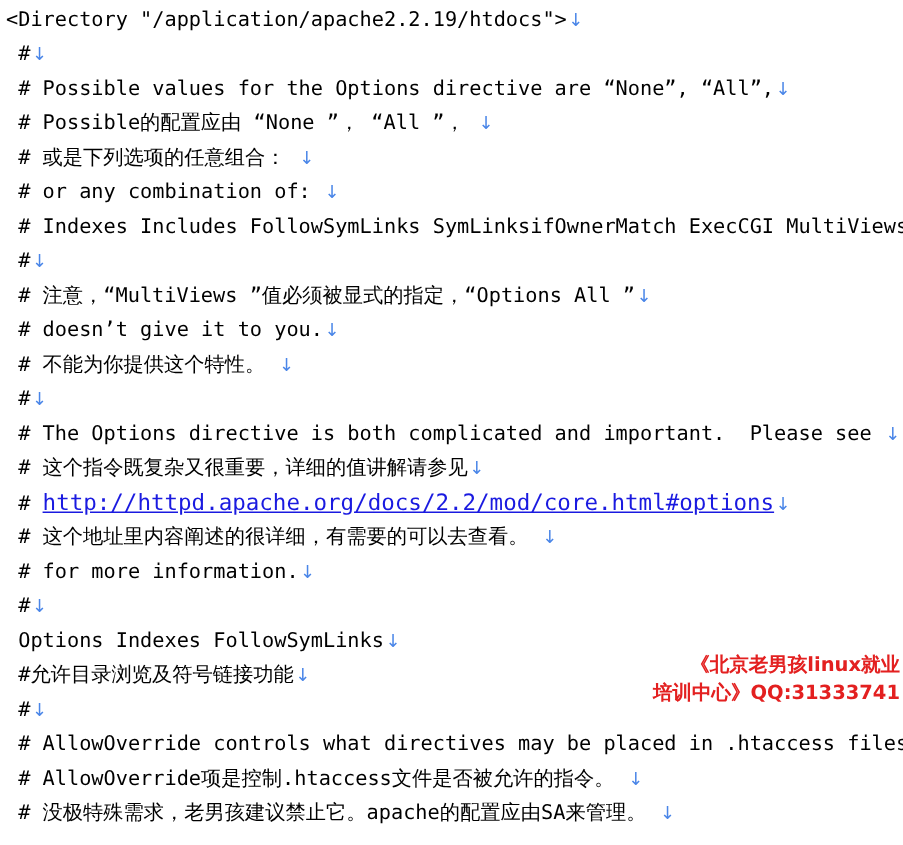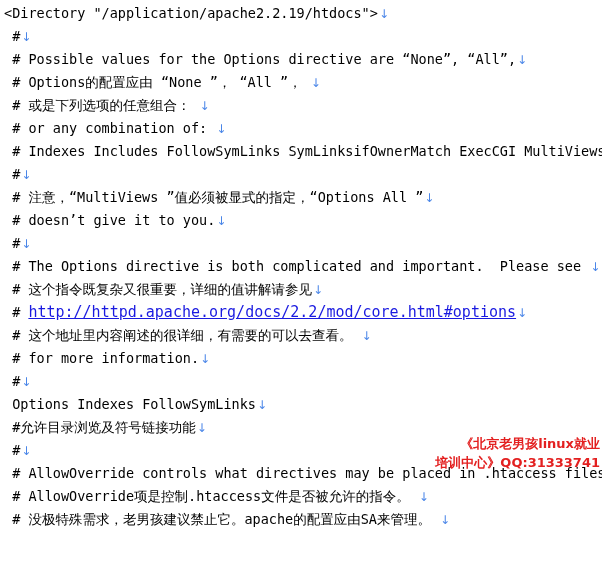--- a/index.html
+++ b/index.html
@@ -85,27 +85,28 @@
     margin-top: 0px;
   }
 </style>
 </head>
 <body>
 
 <div id="editor">
     <div class="line"><span class="code">&lt;Directory "/application/apache2.2.19/htdocs"&gt;</span><span class="eol">↓</span></div>
     <div class="line"><span class="code"> #</span><span class="eol">↓</span></div>
     <div class="line"><span class="code"> # Possible values for the Options directive are “None”, “All”,</span><span class="eol">↓</span></div>
-    <div class="line"><span class="code"> # Options</span><span class="cjk">的配置应由</span><span class="code"> “None ”， “All ”， </span><span class="eol">↓</span></div>
+    <div class="line"><span class="code"> # Possible</span><span class="cjk">的配置应由</span><span class="code"> “None ”， “All ”， </span><span class="eol">↓</span></div>
     <div class="line"><span class="code"> # </span><span class="cjk">或是下列选项的任意组合：</span><span class="code"> </span><span class="eol">↓</span></div>
     <div class="line"><span class="code"> # or any combination of: </span><span class="eol">↓</span></div>
     <div class="line"><span class="code"> # Indexes Includes FollowSymLinks SymLinksifOwnerMatch ExecCGI MultiViews</span></div>
     <div class="line"><span class="code"> #</span><span class="eol">↓</span></div>
     <div class="line"><span class="code"> # </span><span class="cjk">注意，</span><span class="code">“MultiViews ”</span><span class="cjk">值必须被显式的指定，</span><span class="code">“Options All ”</span><span class="eol">↓</span></div>
     <div class="line"><span class="code"> # doesn’t give it to you.</span><span class="eol">↓</span></div>
+    <div class="line"><span class="code"> # </span><span class="cjk">不能为你提供这个特性。</span><span class="code"> </span><span class="eol">↓</span></div>
     <div class="line"><span class="code"> #</span><span class="eol">↓</span></div>
     <div class="line"><span class="code"> # The Options directive is both complicated and important.  Please see </span><span class="eol">↓</span></div>
     <div class="line"><span class="code"> # </span><span class="cjk">这个指令既复杂又很重要，详细的值讲解请参见</span><span class="eol">↓</span></div>
     <div class="line"><span class="code"> # </span><span class="link">http://httpd.apache.org/docs/2.2/mod/core.html#options</span><span class="eol">↓</span></div>
     <div class="line"><span class="code"> # </span><span class="cjk">这个地址里内容阐述的很详细，有需要的可以去查看。</span><span class="code"> </span><span class="eol">↓</span></div>
     <div class="line"><span class="code"> # for more information.</span><span class="eol">↓</span></div>
     <div class="line"><span class="code"> #</span><span class="eol">↓</span></div>
     <div class="line"><span class="code"> Options Indexes FollowSymLinks</span><span class="eol">↓</span></div>
     <div class="line"><span class="code"> #</span><span class="cjk">允许目录浏览及符号链接功能</span><span class="eol">↓</span></div>
     <div class="line"><span class="code"> #</span><span class="eol">↓</span></div>

